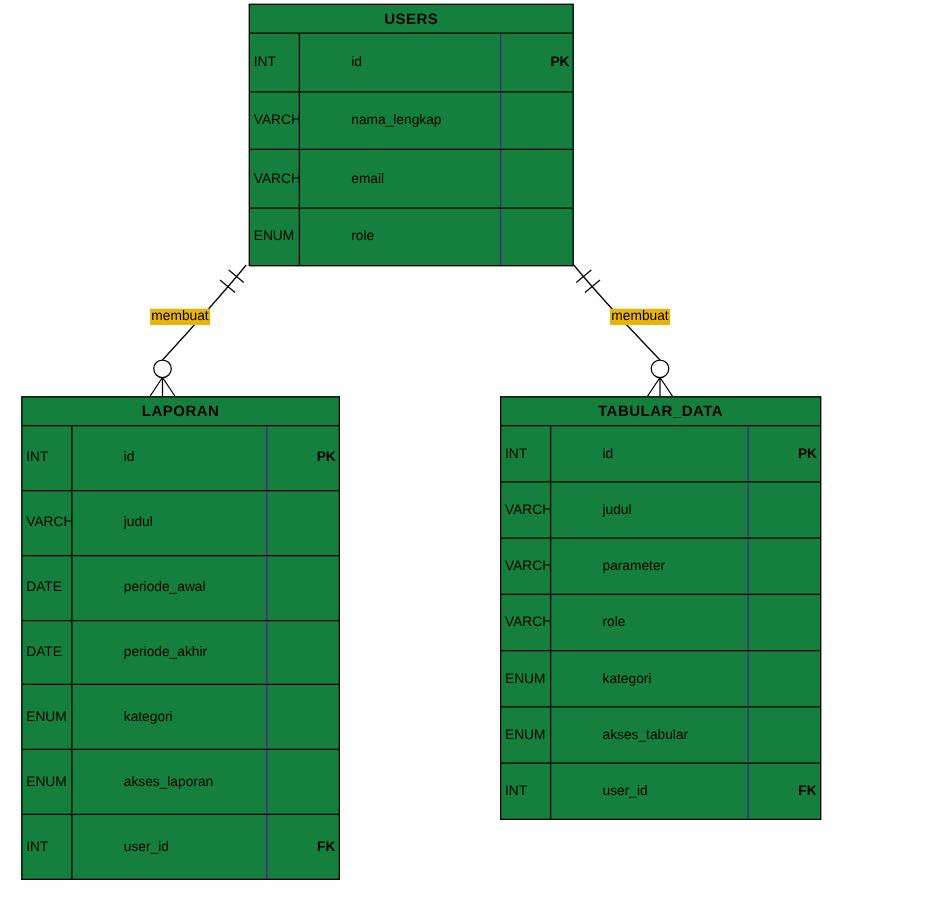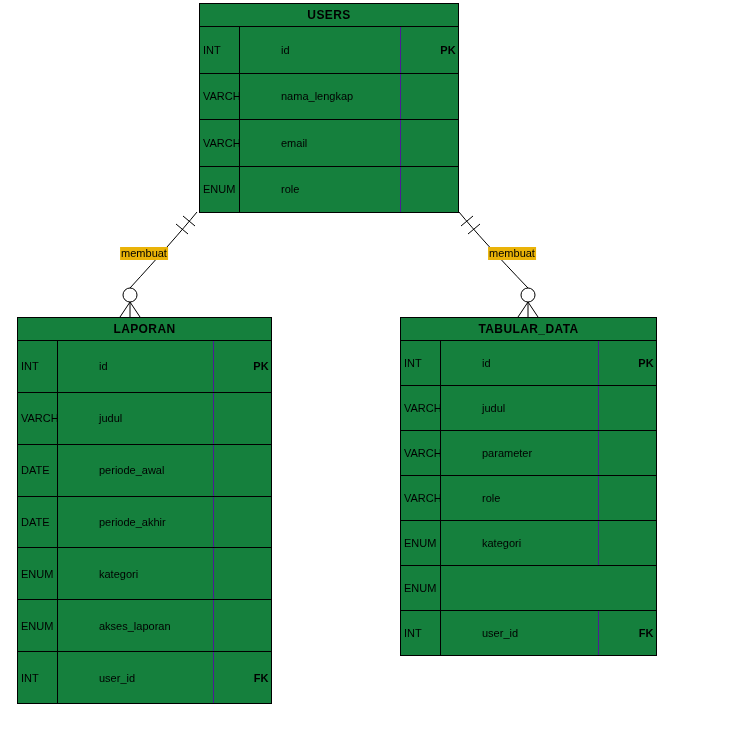--- a/index.html
+++ b/index.html
@@ -167,20 +167,21 @@
         <div class="cell name">role</div>
         <div class="cell key"></div>
       </div>
       <div class="attr-row">
         <div class="cell type">ENUM</div>
         <div class="cell name">kategori</div>
         <div class="cell key"></div>
       </div>
       <div class="attr-row">
         <div class="cell type">ENUM</div>
+        <div class="cell name">akses_tabular</div>
         <div class="cell key"></div>
       </div>
       <div class="attr-row">
         <div class="cell type">INT</div>
         <div class="cell name">user_id</div>
         <div class="cell key">FK</div>
       </div>
     </div>
   </div>
 

